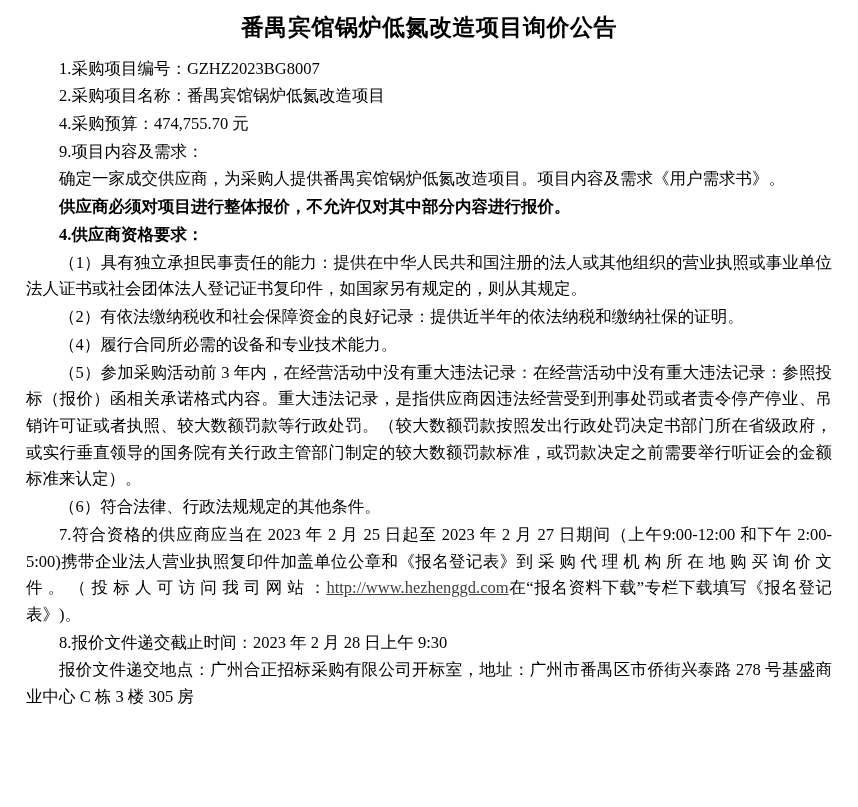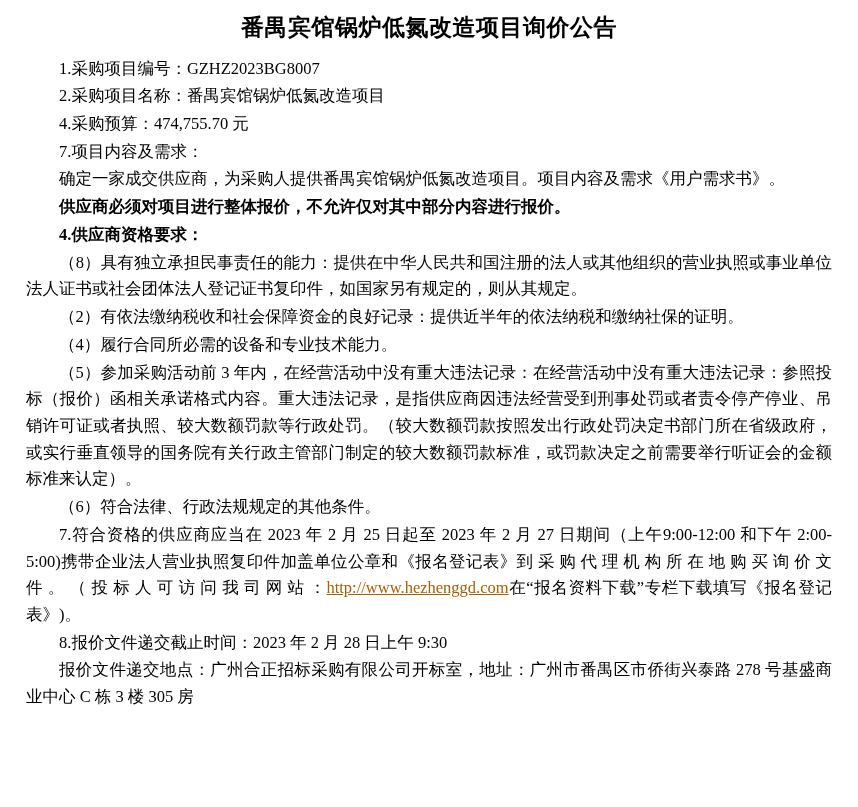--- a/index.html
+++ b/index.html
@@ -37,40 +37,40 @@
     text-justify: inter-ideograph;
   }
   .indent2 {
     text-indent: 2em;
   }
   .bold {
     font-weight: bold;
   }
   .link {
     text-decoration: underline;
-    color: #a16207;
+    color: #404040;
   }
 </style>
 </head>
 <body>
 
 <div class="page">
 
   <h1 class="doc-title">番禺宾馆锅炉低氮改造项目询价公告</h1>
 
 
   <p class="para indent2">1.采购项目编号：GZHZ2023BG8007</p>
   <p class="para indent2">2.采购项目名称：番禺宾馆锅炉低氮改造项目</p>
   <p class="para indent2">4.采购预算：474,755.70 元</p>
-  <p class="para indent2">7.项目内容及需求：</p>
+  <p class="para indent2">9.项目内容及需求：</p>
   <p class="para indent2">确定一家成交供应商，为采购人提供番禺宾馆锅炉低氮改造项目。项目内容及需求《用户需求书》。</p>
   <p class="para indent2 bold">供应商必须对项目进行整体报价，不允许仅对其中部分内容进行报价。</p>
 
   <p class="para indent2 bold">4.供应商资格要求：</p>
-  <p class="para indent2">（8）具有独立承担民事责任的能力：提供在中华人民共和国注册的法人或其他组织的营业执照或事业单位法人证书或社会团体法人登记证书复印件，如国家另有规定的，则从其规定。</p>
+  <p class="para indent2">（1）具有独立承担民事责任的能力：提供在中华人民共和国注册的法人或其他组织的营业执照或事业单位法人证书或社会团体法人登记证书复印件，如国家另有规定的，则从其规定。</p>
   <p class="para indent2">（2）有依法缴纳税收和社会保障资金的良好记录：提供近半年的依法纳税和缴纳社保的证明。</p>
   <p class="para indent2">（4）履行合同所必需的设备和专业技术能力。</p>
   <p class="para indent2">（5）参加采购活动前 3 年内，在经营活动中没有重大违法记录：在经营活动中没有重大违法记录：参照投标（报价）函相关承诺格式内容。重大违法记录，是指供应商因违法经营受到刑事处罚或者责令停产停业、吊销许可证或者执照、较大数额罚款等行政处罚。（较大数额罚款按照发出行政处罚决定书部门所在省级政府，或实行垂直领导的国务院有关行政主管部门制定的较大数额罚款标准，或罚款决定之前需要举行听证会的金额标准来认定）。</p>
   <p class="para indent2">（6）符合法律、行政法规规定的其他条件。</p>
 
   <p class="para indent2"><span>7.符合资格的供应商应当在 2023 年 2 月 25 日起至 2023 年 2 月 27 日期间（上午9:00-12:00 和下午 2:00-5:00)携带企业法人营业执照复印件加盖单位公章和《报名登记表》到 采 购 代 理 机 构 所 在 地 购 买 询 价 文 件 。 （ 投 标 人 可 访 问 我 司 网 站 ：</span><a class="link" href="#">http://www.hezhenggd.com</a><span>在“报名资料下载”专栏下载填写《报名登记表》)。</span></p>
 
   <p class="para indent2">8.报价文件递交截止时间：2023 年 2 月 28 日上午 9:30</p>
   <p class="para indent2">报价文件递交地点：广州合正招标采购有限公司开标室，地址：广州市番禺区市侨街兴泰路 278 号基盛商业中心 C 栋 3 楼 305 房</p>
 

